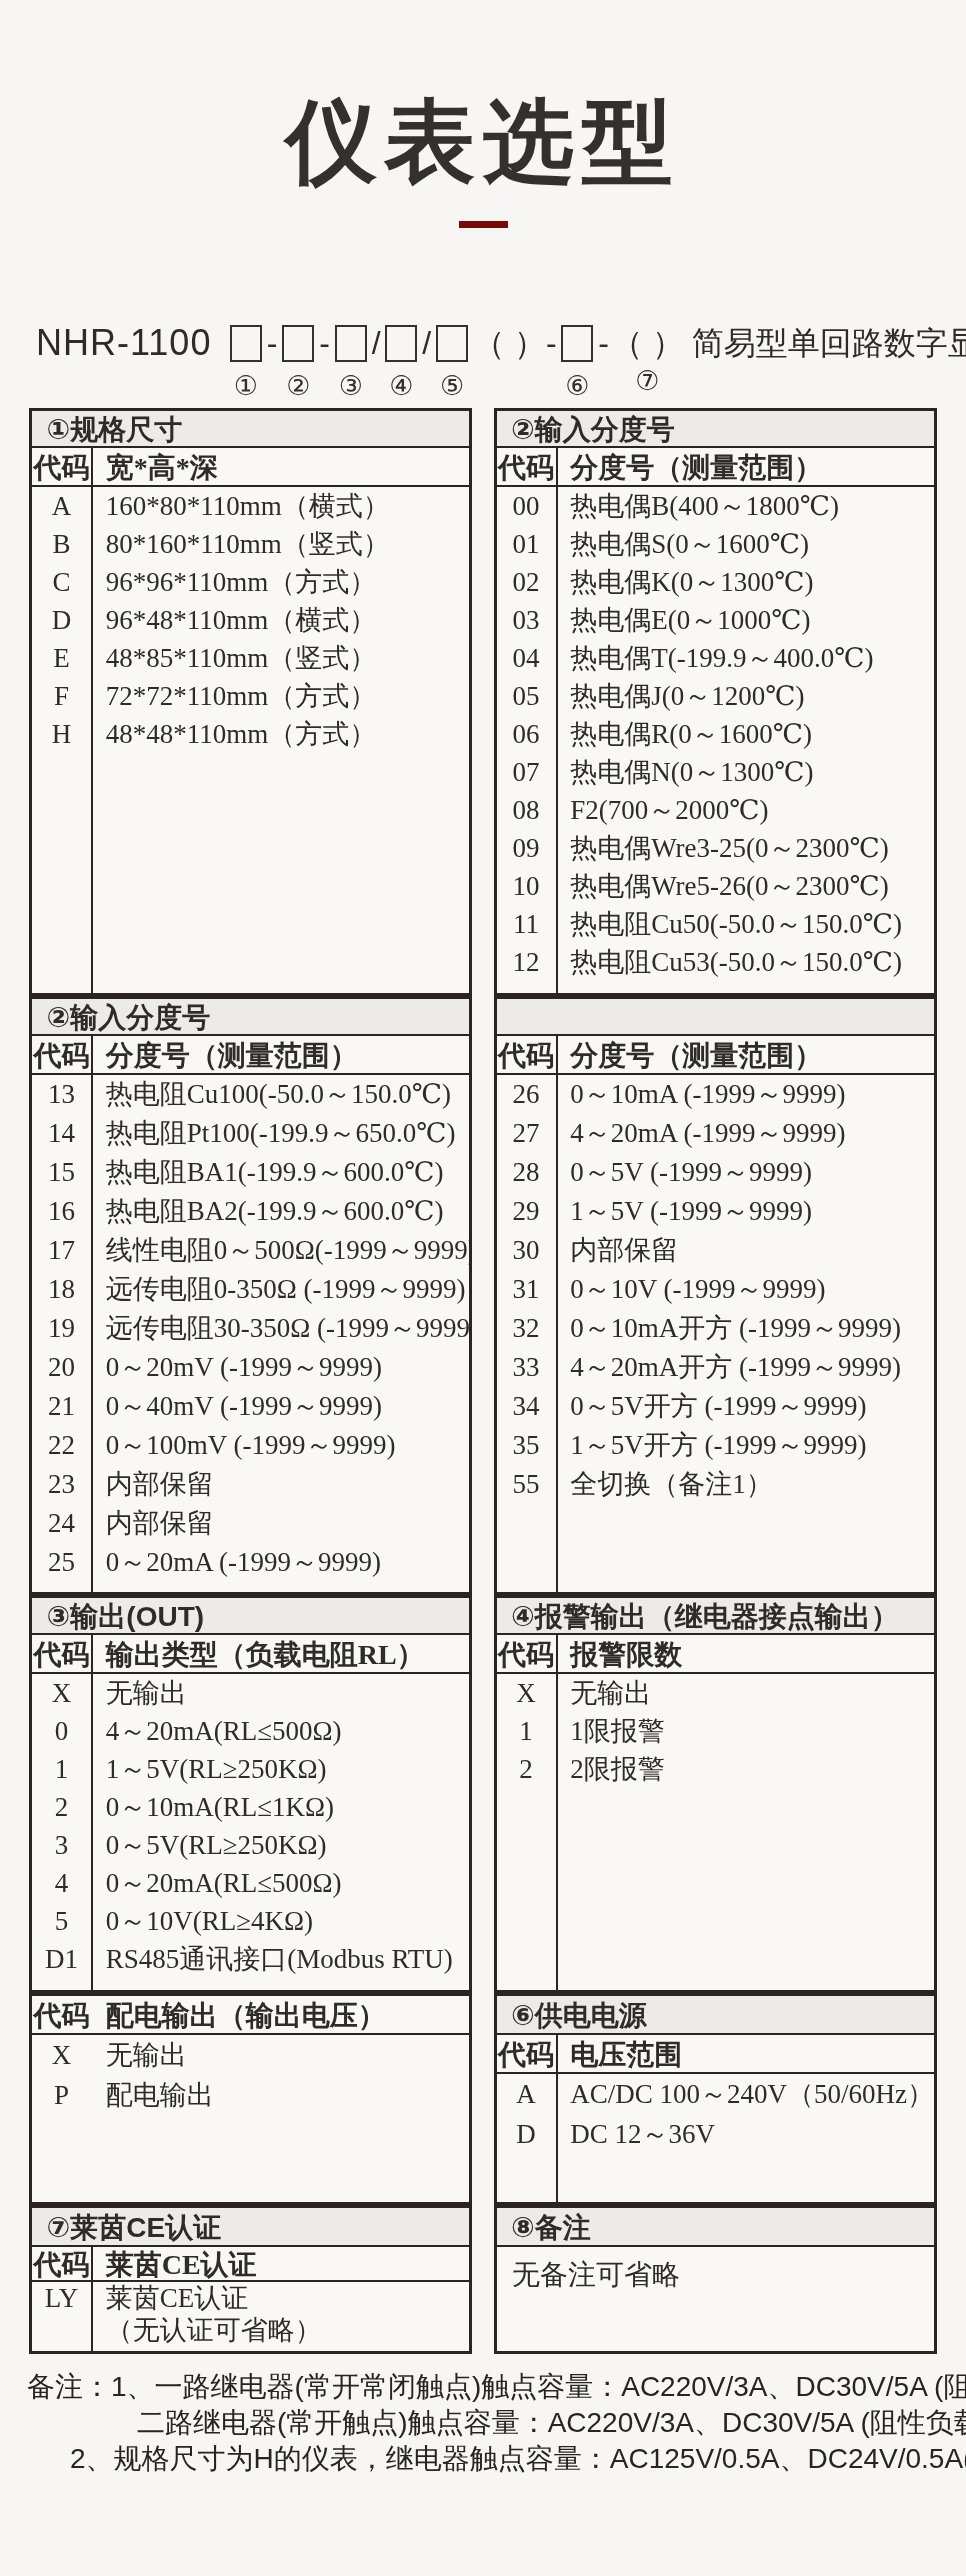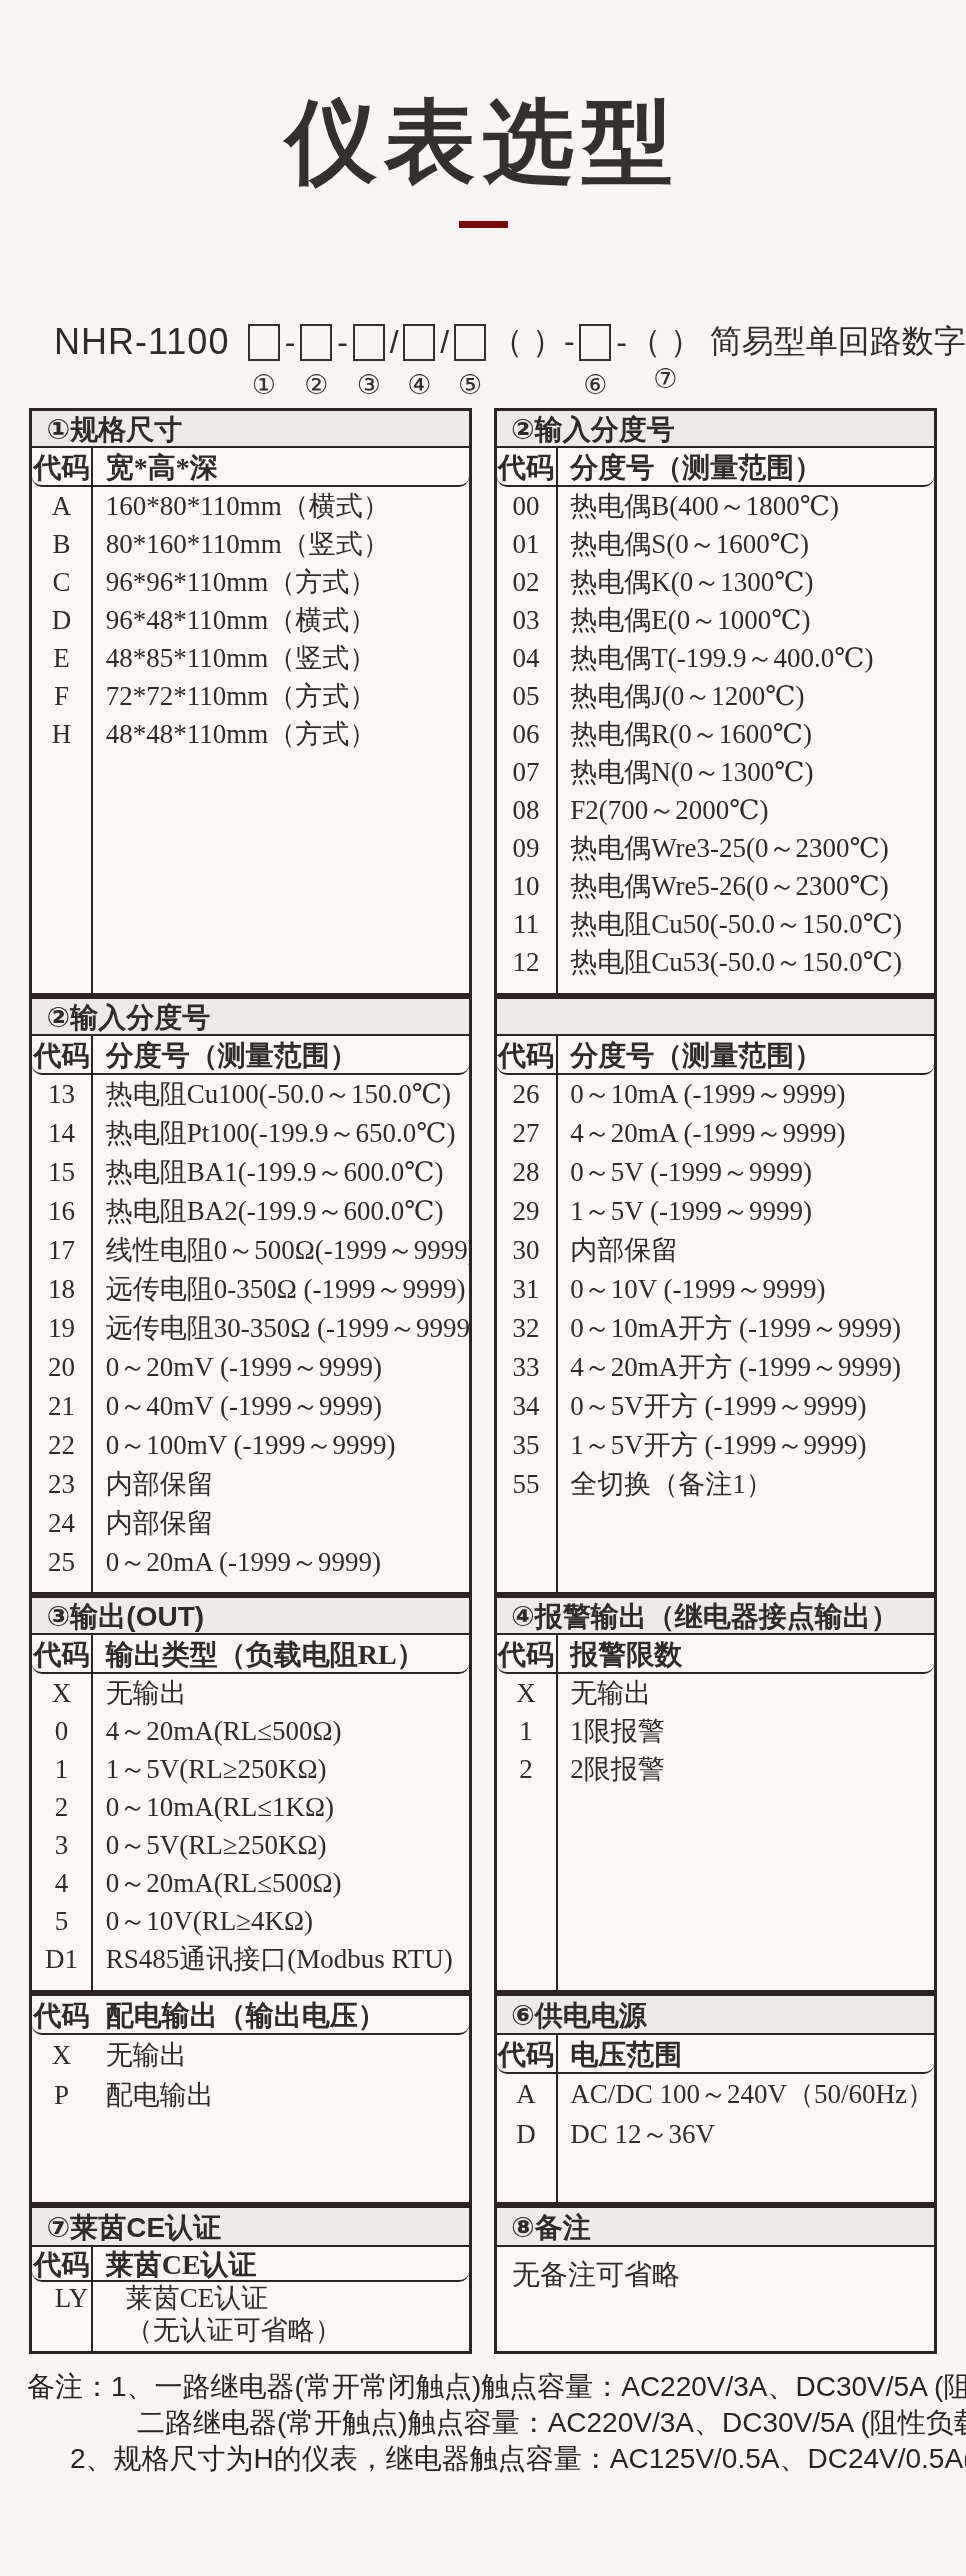--- a/index.html
+++ b/index.html
@@ -13,21 +13,21 @@
     font-family:"Liberation Serif","DejaVu Serif",serif;
   }
   .page-title{
     padding-top:92px;text-align:center;
     font-family:"Liberation Sans","DejaVu Sans",sans-serif;
     font-weight:900;font-size:91px;letter-spacing:7.8px;color:#33302d;line-height:1.1;
   }
   .accent-dash{width:49px;height:6.8px;background:var(--red);margin:29px auto 0;}
   
   .model-row{
-    margin:94px 0 0 54px;height:41px;display:flex;align-items:center;
+    margin:94px 0 0 36px;height:41px;display:flex;align-items:flex-start;
     font-family:"Liberation Sans","DejaVu Sans",sans-serif;white-space:nowrap;
   }
   .model-prefix{font-size:36px;font-weight:500;letter-spacing:1px;margin-right:15.6px;}
   .model-parts{display:inline-flex;align-items:center;}
   .mbox{
     display:inline-block;width:32px;height:37px;border:2.9px solid #35302d;
     position:relative;margin:0 2.9px;background:transparent;
   }
   .mtext{font-size:32px;margin:0 2px;font-weight:500;}
   .mparen{font-size:32px;position:relative;font-weight:500;}
@@ -44,34 +44,34 @@
     display:flex;flex-direction:column;overflow:hidden;
   }
   .pleft{width:451px;} .pright{width:452px;}
   .bar{
     flex:0 0 auto;height:37px;line-height:37px;padding-left:14.6px;
     background:var(--bar);border-bottom:2.9px solid var(--bd);
     font-family:"Liberation Sans","DejaVu Sans",sans-serif;
     font-weight:bold;font-size:28px;white-space:nowrap;
   }
   .hrow{flex:0 0 auto;display:flex;height:39px;line-height:39px;border-bottom:2.9px solid var(--bd);
-        font-weight:bold;font-size:28px;white-space:nowrap;border-radius:10px;}
+        font-weight:bold;font-size:28px;white-space:nowrap;}
   .hcode{width:61px;border-right:2px solid var(--bd);text-align:center;}
   .hdesc{flex:1;padding-left:12.7px;overflow:hidden;}
   .pbody{flex:1;display:flex;overflow:hidden;}
   .colcode{width:61px;border-right:2px solid var(--bd);text-align:center;}
   .coldesc{flex:1;padding-left:12.7px;overflow:hidden;border-radius:14px;}
   .cell{line-height:39px;font-size:27px;white-space:nowrap;}
   .b1 .cell{line-height:38px;}
   .b3 .cell{line-height:38px;}
   .b4 .cell{line-height:40px;}
   .b4 .panel{height:212px;} .b4 .bar{height:39px;line-height:39px;}
   .b5 .panel{height:149px;} .b5 .bar{height:39px;line-height:39px;}
   .b5 .hrow{height:35px;line-height:35px;}
-  .b5 .cell{line-height:32px;padding-left:20px;}
+  .b5 .cell{line-height:32px;}
   .b1 .panel{height:588px;}
   .b2 .panel{height:599px;}
   .b3 .panel{height:398px;}
   .nodiv .hcode,.nodiv .colcode{border-right-color:transparent;}
   .note-body{padding:9.8px 15.6px 0;font-size:28px;line-height:35px;}
   
   .footnotes{
     margin-top:15.6px;font-family:"Liberation Sans","DejaVu Sans",sans-serif;
     font-size:28px;line-height:36px;color:#272421;white-space:nowrap;
   }

